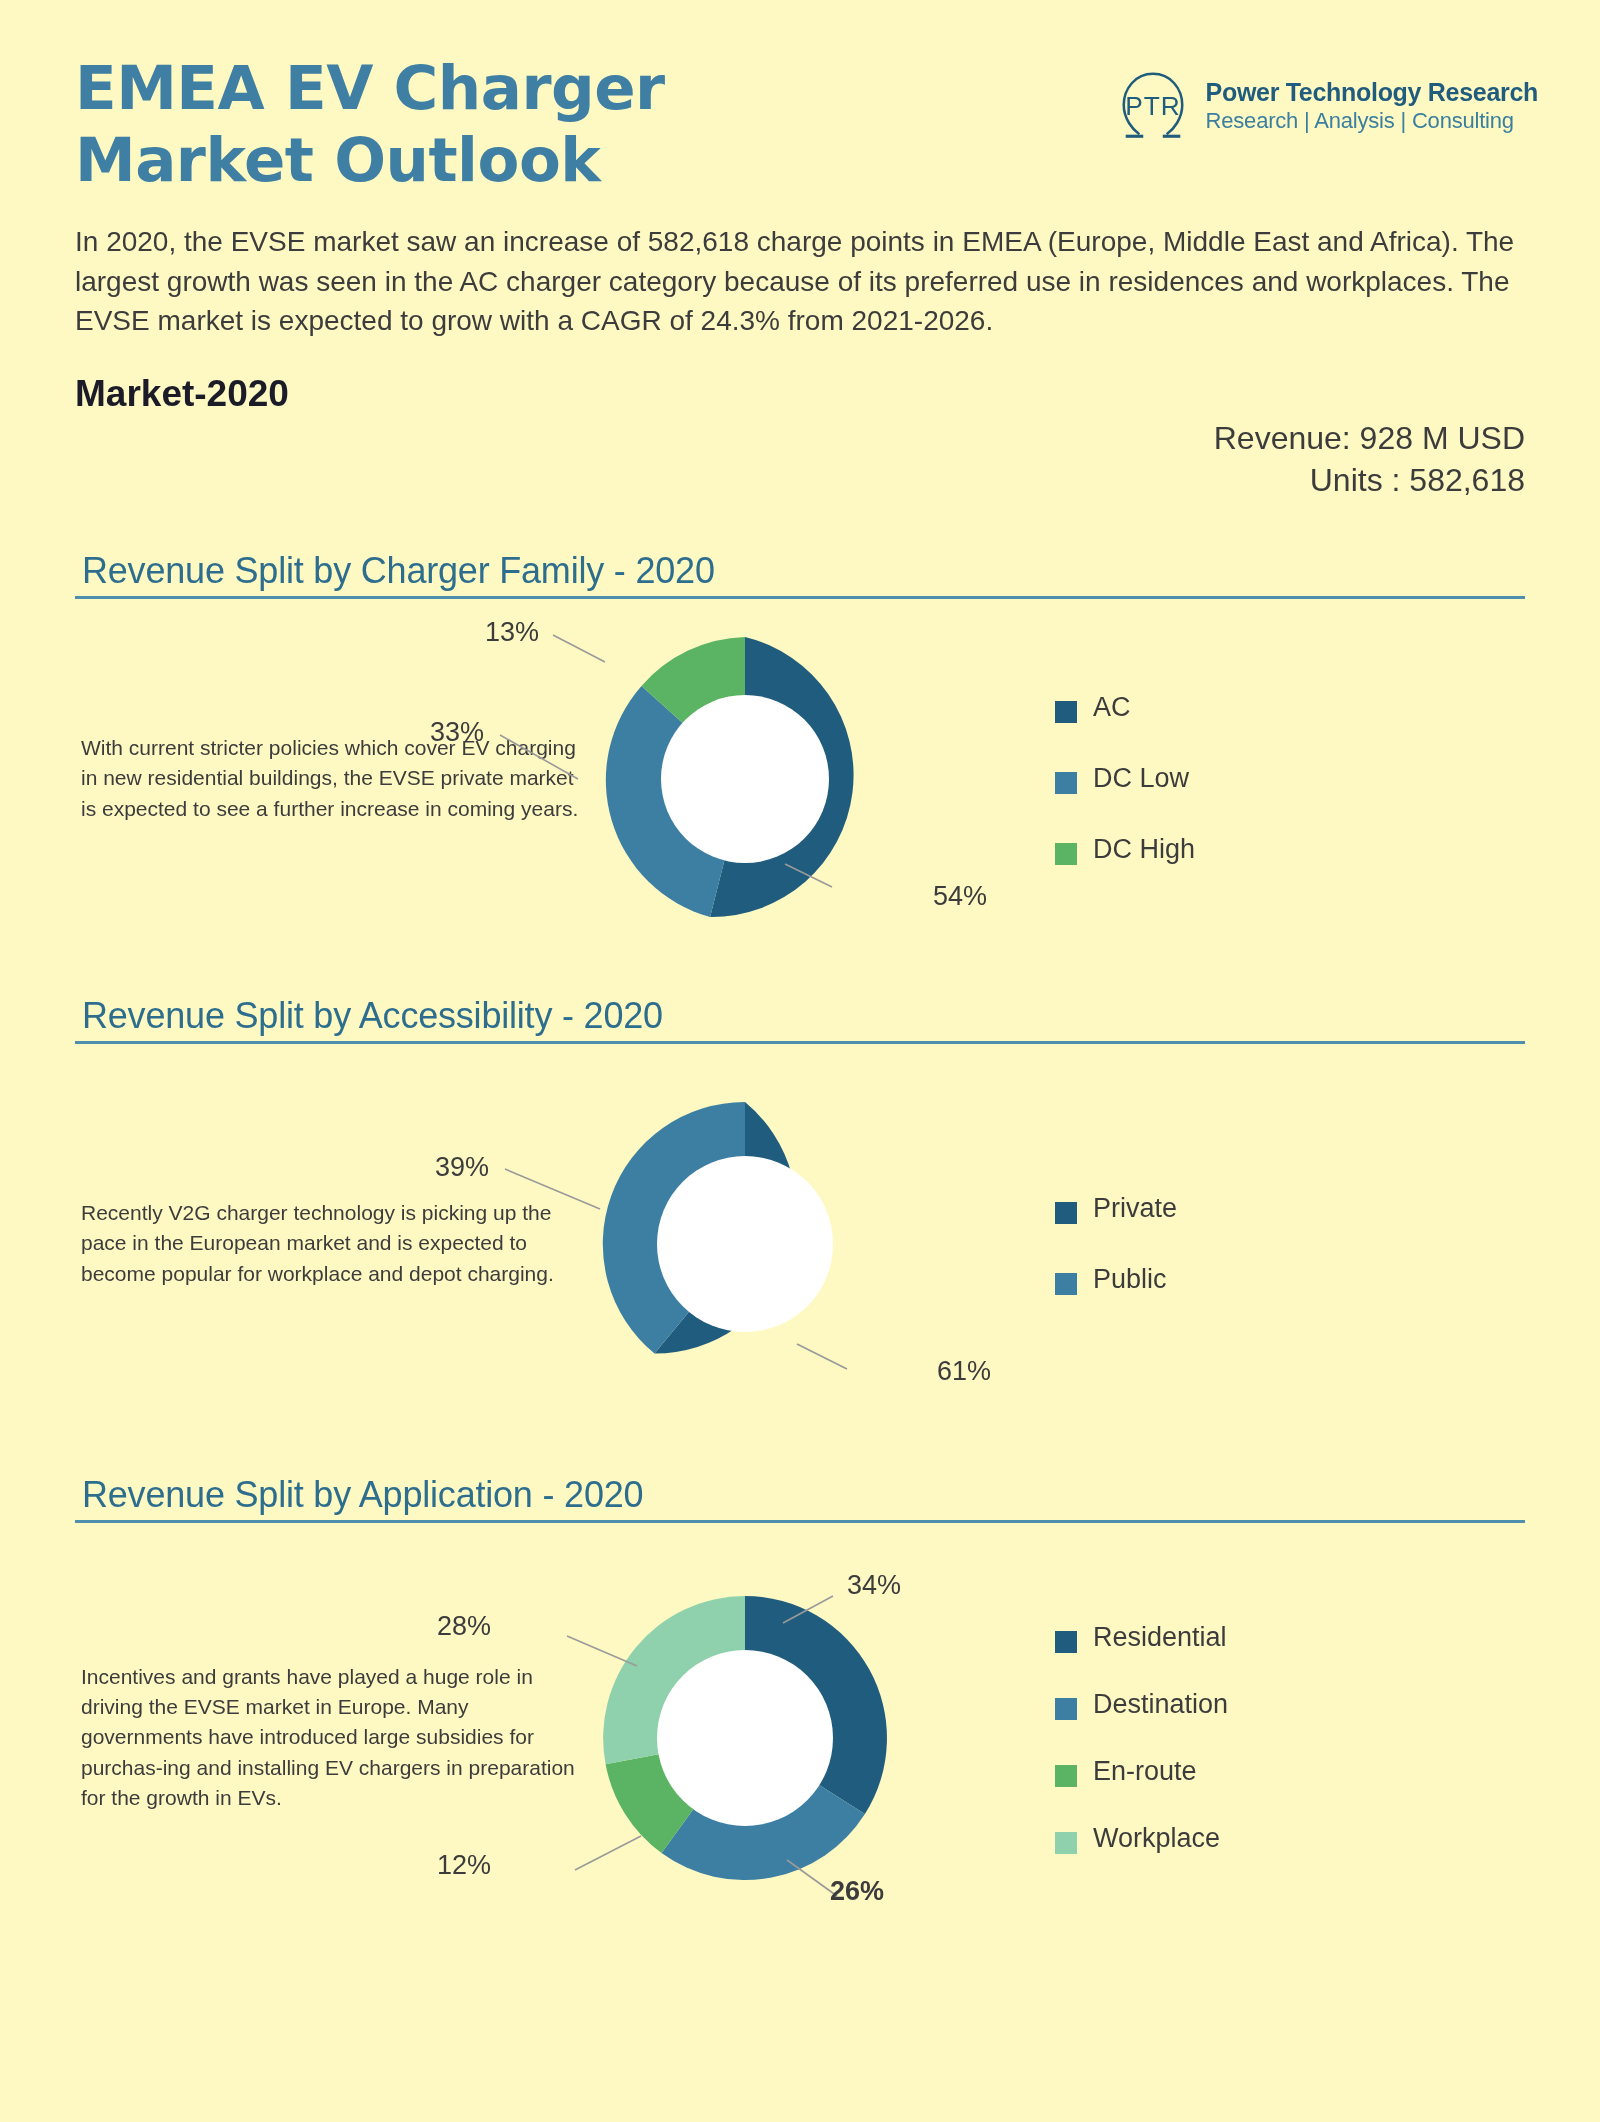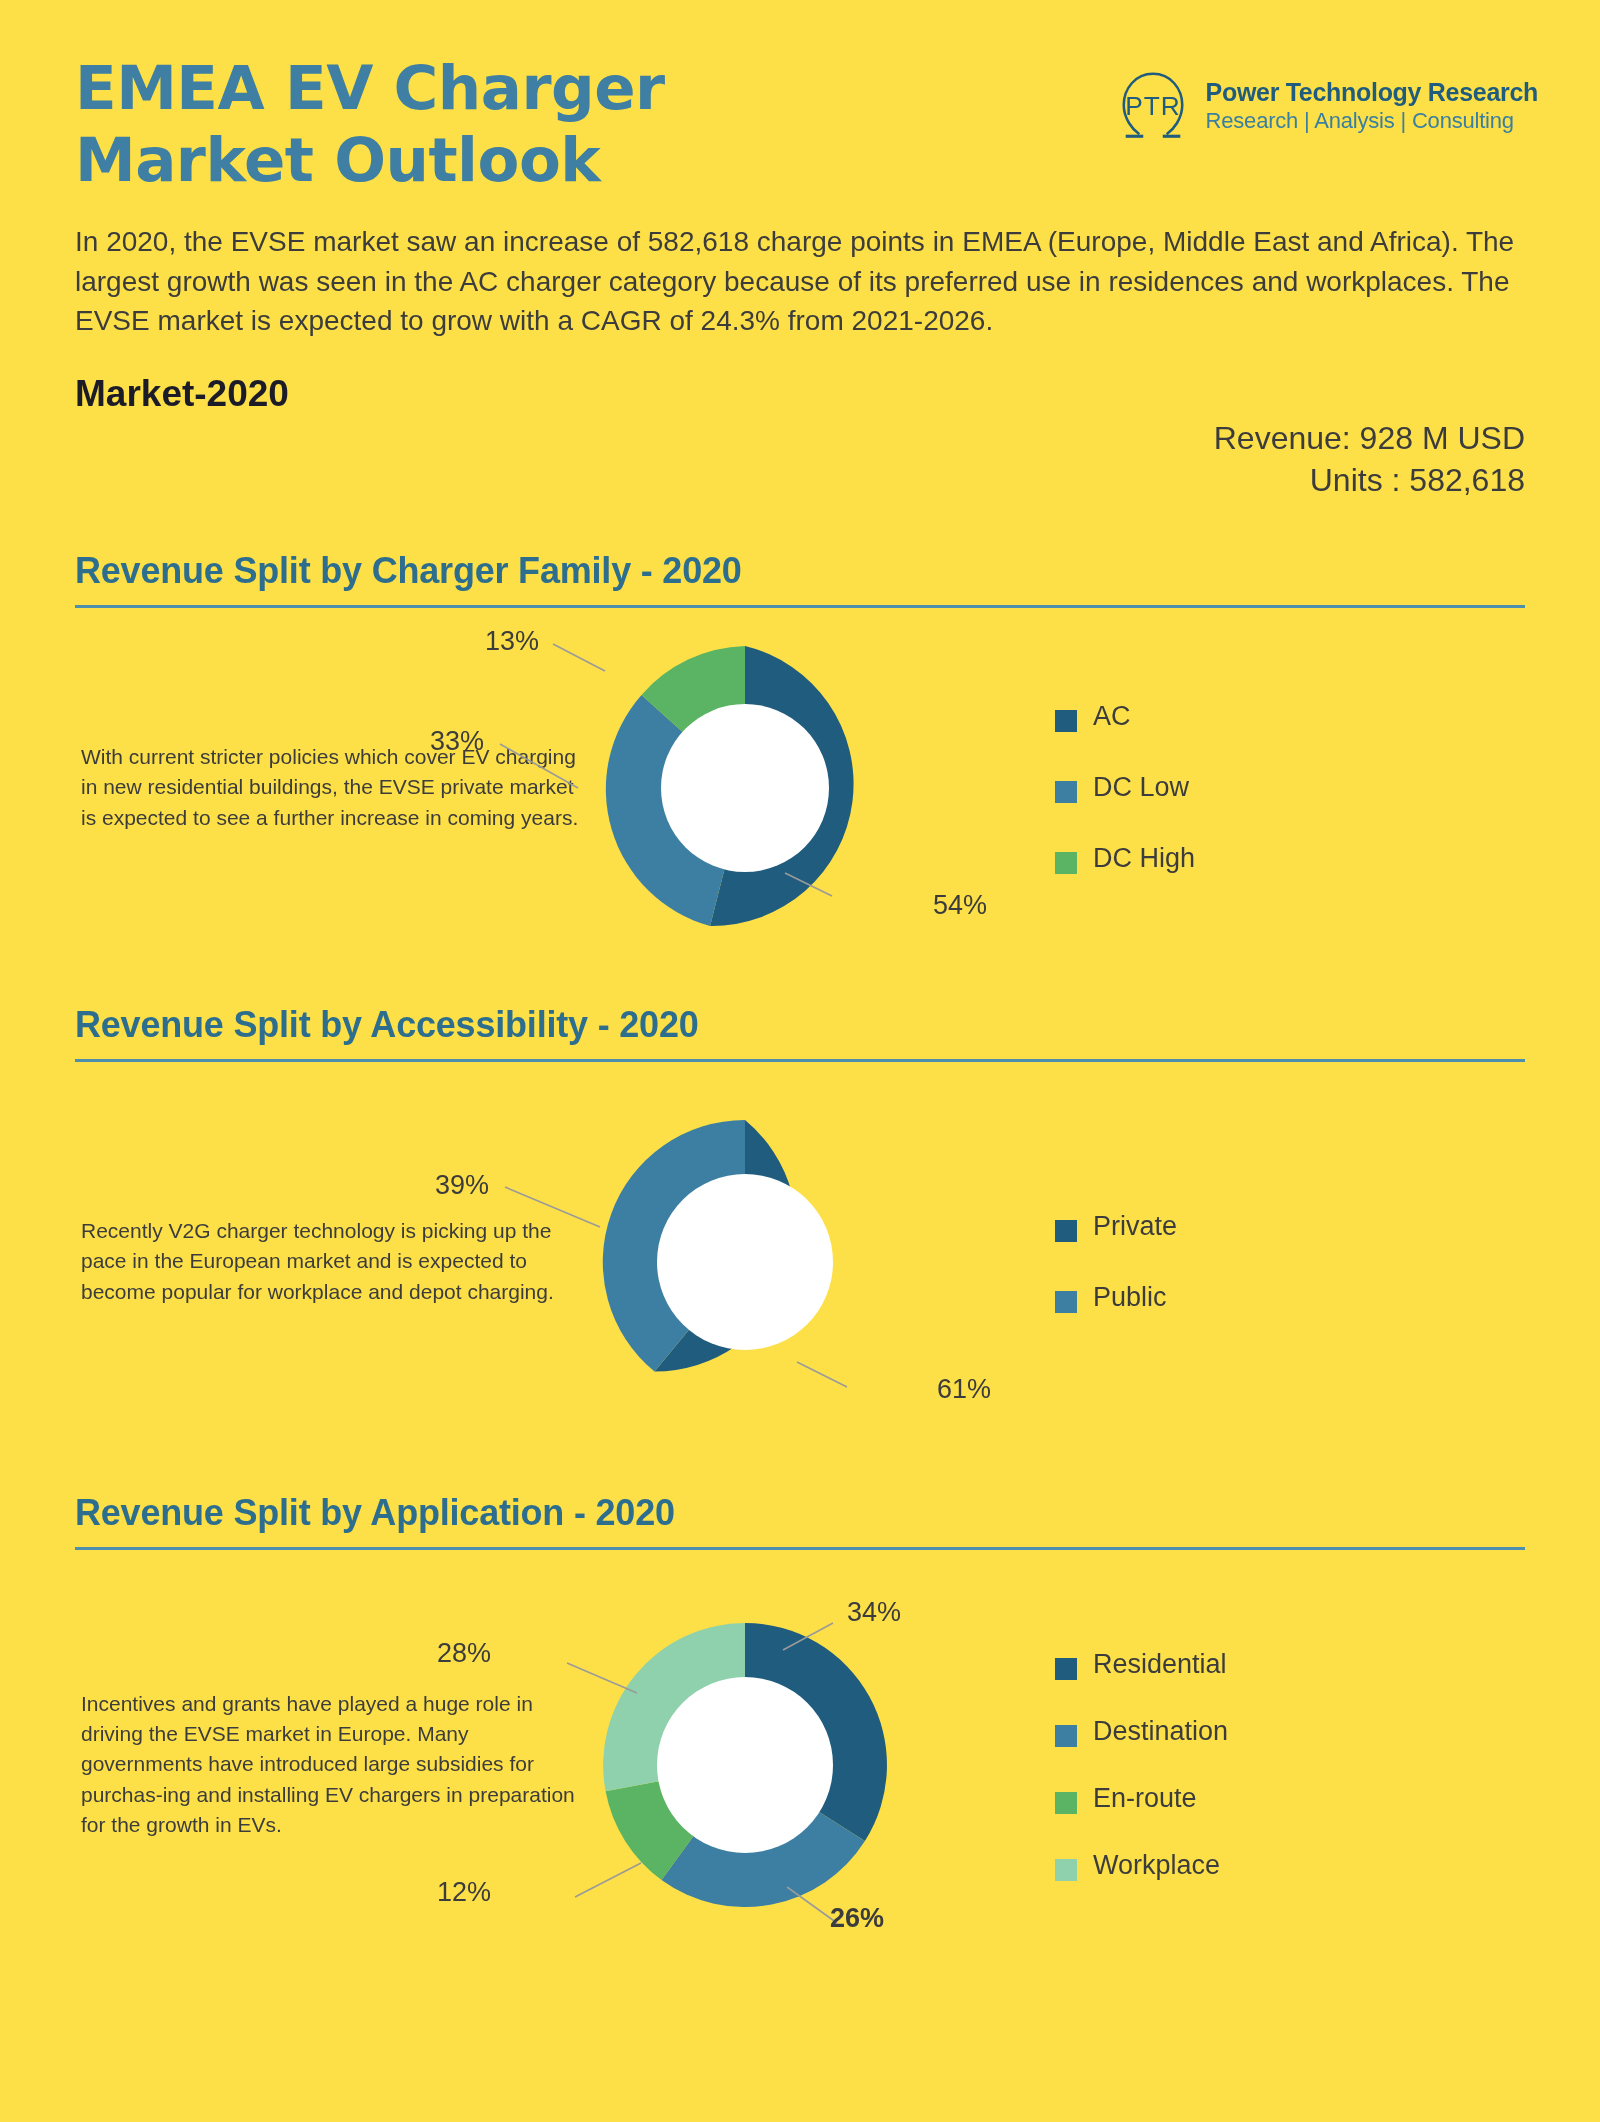--- a/index.html
+++ b/index.html
@@ -6,21 +6,21 @@
   html, body {
     width: 1600px;
     height: 2122px;
     background: #ffffff;
     font-family: "Liberation Sans", sans-serif;
   }
   .page {
     position: relative;
     width: 1600px;
     height: 2122px;
-    background: #fde047;
+    background: #fef9c3;
     padding: 0;
     overflow: hidden;
   }
 
   
   .header {
     position: relative;
     display: flex;
     justify-content: space-between;
     align-items: flex-start;
@@ -79,23 +79,24 @@
     font-size: 32px;
     line-height: 1.32;
     text-align: right;
   }
 
   
   .section { margin: 0 75px; }
   .section-title {
     color: #2D6E8E;
     font-size: 36px;
-    font-weight: bold;
+    font-weight: normal;
     letter-spacing: -0.2px;
-    padding-bottom: 13px;
+    padding-bottom: 4px;
+    margin-left: 7px;
   }
   .section-rule {
     height: 3px;
     background: #4E8FAE;
     width: 100%;
   }
   .section-body {
     display: flex;
     align-items: center;
     position: relative;

